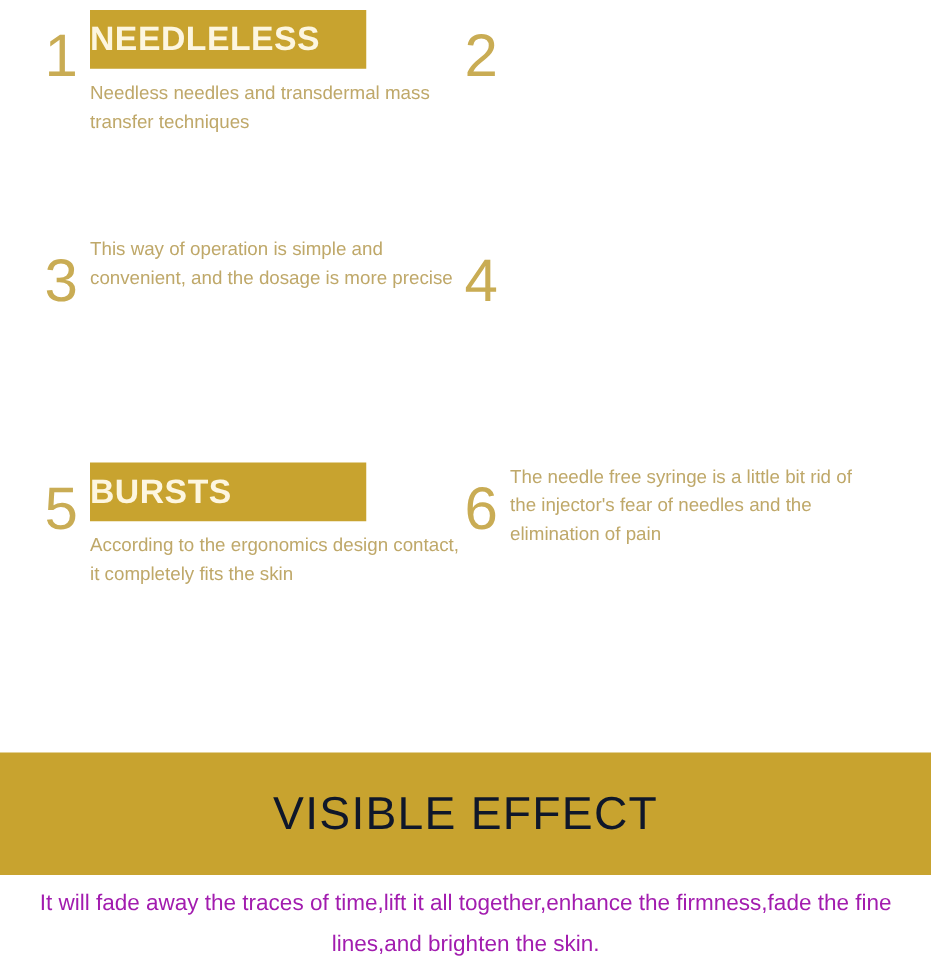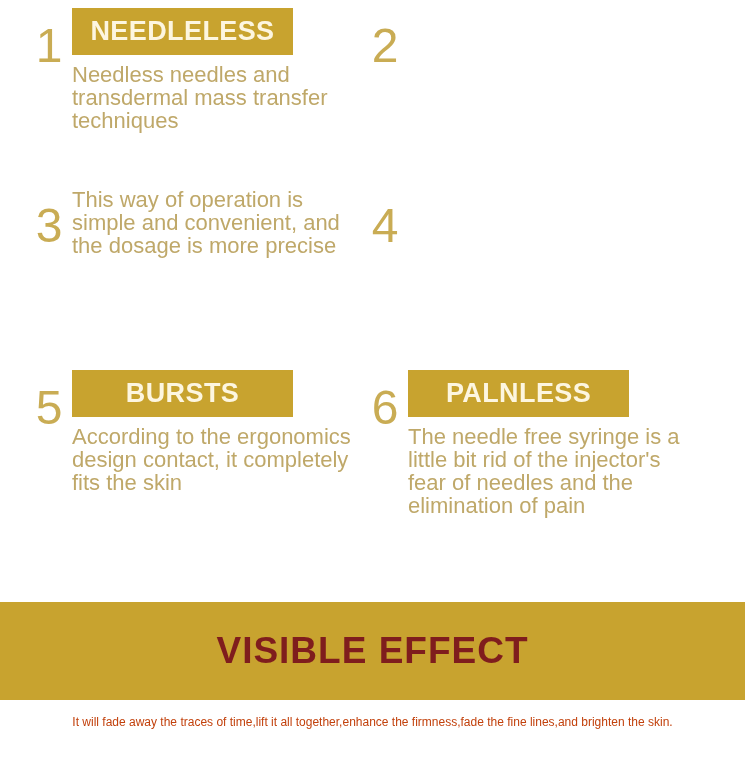--- a/index.html
+++ b/index.html
@@ -56,71 +56,71 @@
     width: 300px;
   }
 
   .title-box {
     margin-top: 8px;
     width: 221px;
     height: 47px;
     background: #c8a32f;
     display: flex;
     align-items: center;
-    justify-content: center;
+    justify-content: flex-start;
     box-sizing: border-box;
   }
   .title-box .title-text {
     color: #fdf6e0;
     font-size: 27px;
     font-weight: bold;
     line-height: 27px;
     letter-spacing: 0.4px;
     white-space: nowrap;
     font-family: "Liberation Sans", sans-serif;
   }
 
   .desc {
     margin-top: 8px;
     color: #bfa869;
-    font-size: 22px;
+    font-size: 15px;
     line-height: 23px;
     width: 296px;
     font-family: "Liberation Sans", sans-serif;
   }
 
   
   .banner {
     position: absolute;
     left: 0;
     top: 602px;
     width: 745px;
     height: 98px;
     background: #c8a32f;
     display: flex;
     align-items: center;
     justify-content: center;
   }
   .banner-text {
-    color: #7f1d1d;
+    color: #0f172a;
     font-size: 37px;
-    font-weight: bold;
+    font-weight: normal;
     letter-spacing: 1px;
     line-height: 40px;
     font-family: "Liberation Sans", sans-serif;
   }
 
   .footnote {
     position: absolute;
     left: 0;
     top: 706px;
     width: 745px;
     text-align: center;
-    color: #c2410c;
-    font-size: 12px;
+    color: #a21caf;
+    font-size: 18px;
     line-height: 33px;
     padding: 0 24px;
     box-sizing: border-box;
     font-family: "Liberation Sans", sans-serif;
   }
 </style>
 </head>
 <body>
 
 <div class="features">
@@ -160,23 +160,20 @@
       <div class="title-box">
         <span class="title-text">BURSTS</span>
       </div>
       <div class="desc">According to the ergonomics design contact, it completely fits the skin</div>
     </div>
   </div>
 
   <div class="feature col-right row-3">
     <div class="num">6</div>
     <div class="feature-body">
-      <div class="title-box">
-        <span class="title-text">PALNLESS</span>
-      </div>
       <div class="desc">The needle free syringe is a little bit rid of the injector's fear of needles and the elimination of pain</div>
     </div>
   </div>
 
 </div>
 
 <div class="banner">
   <span class="banner-text">VISIBLE EFFECT</span>
 </div>
 

